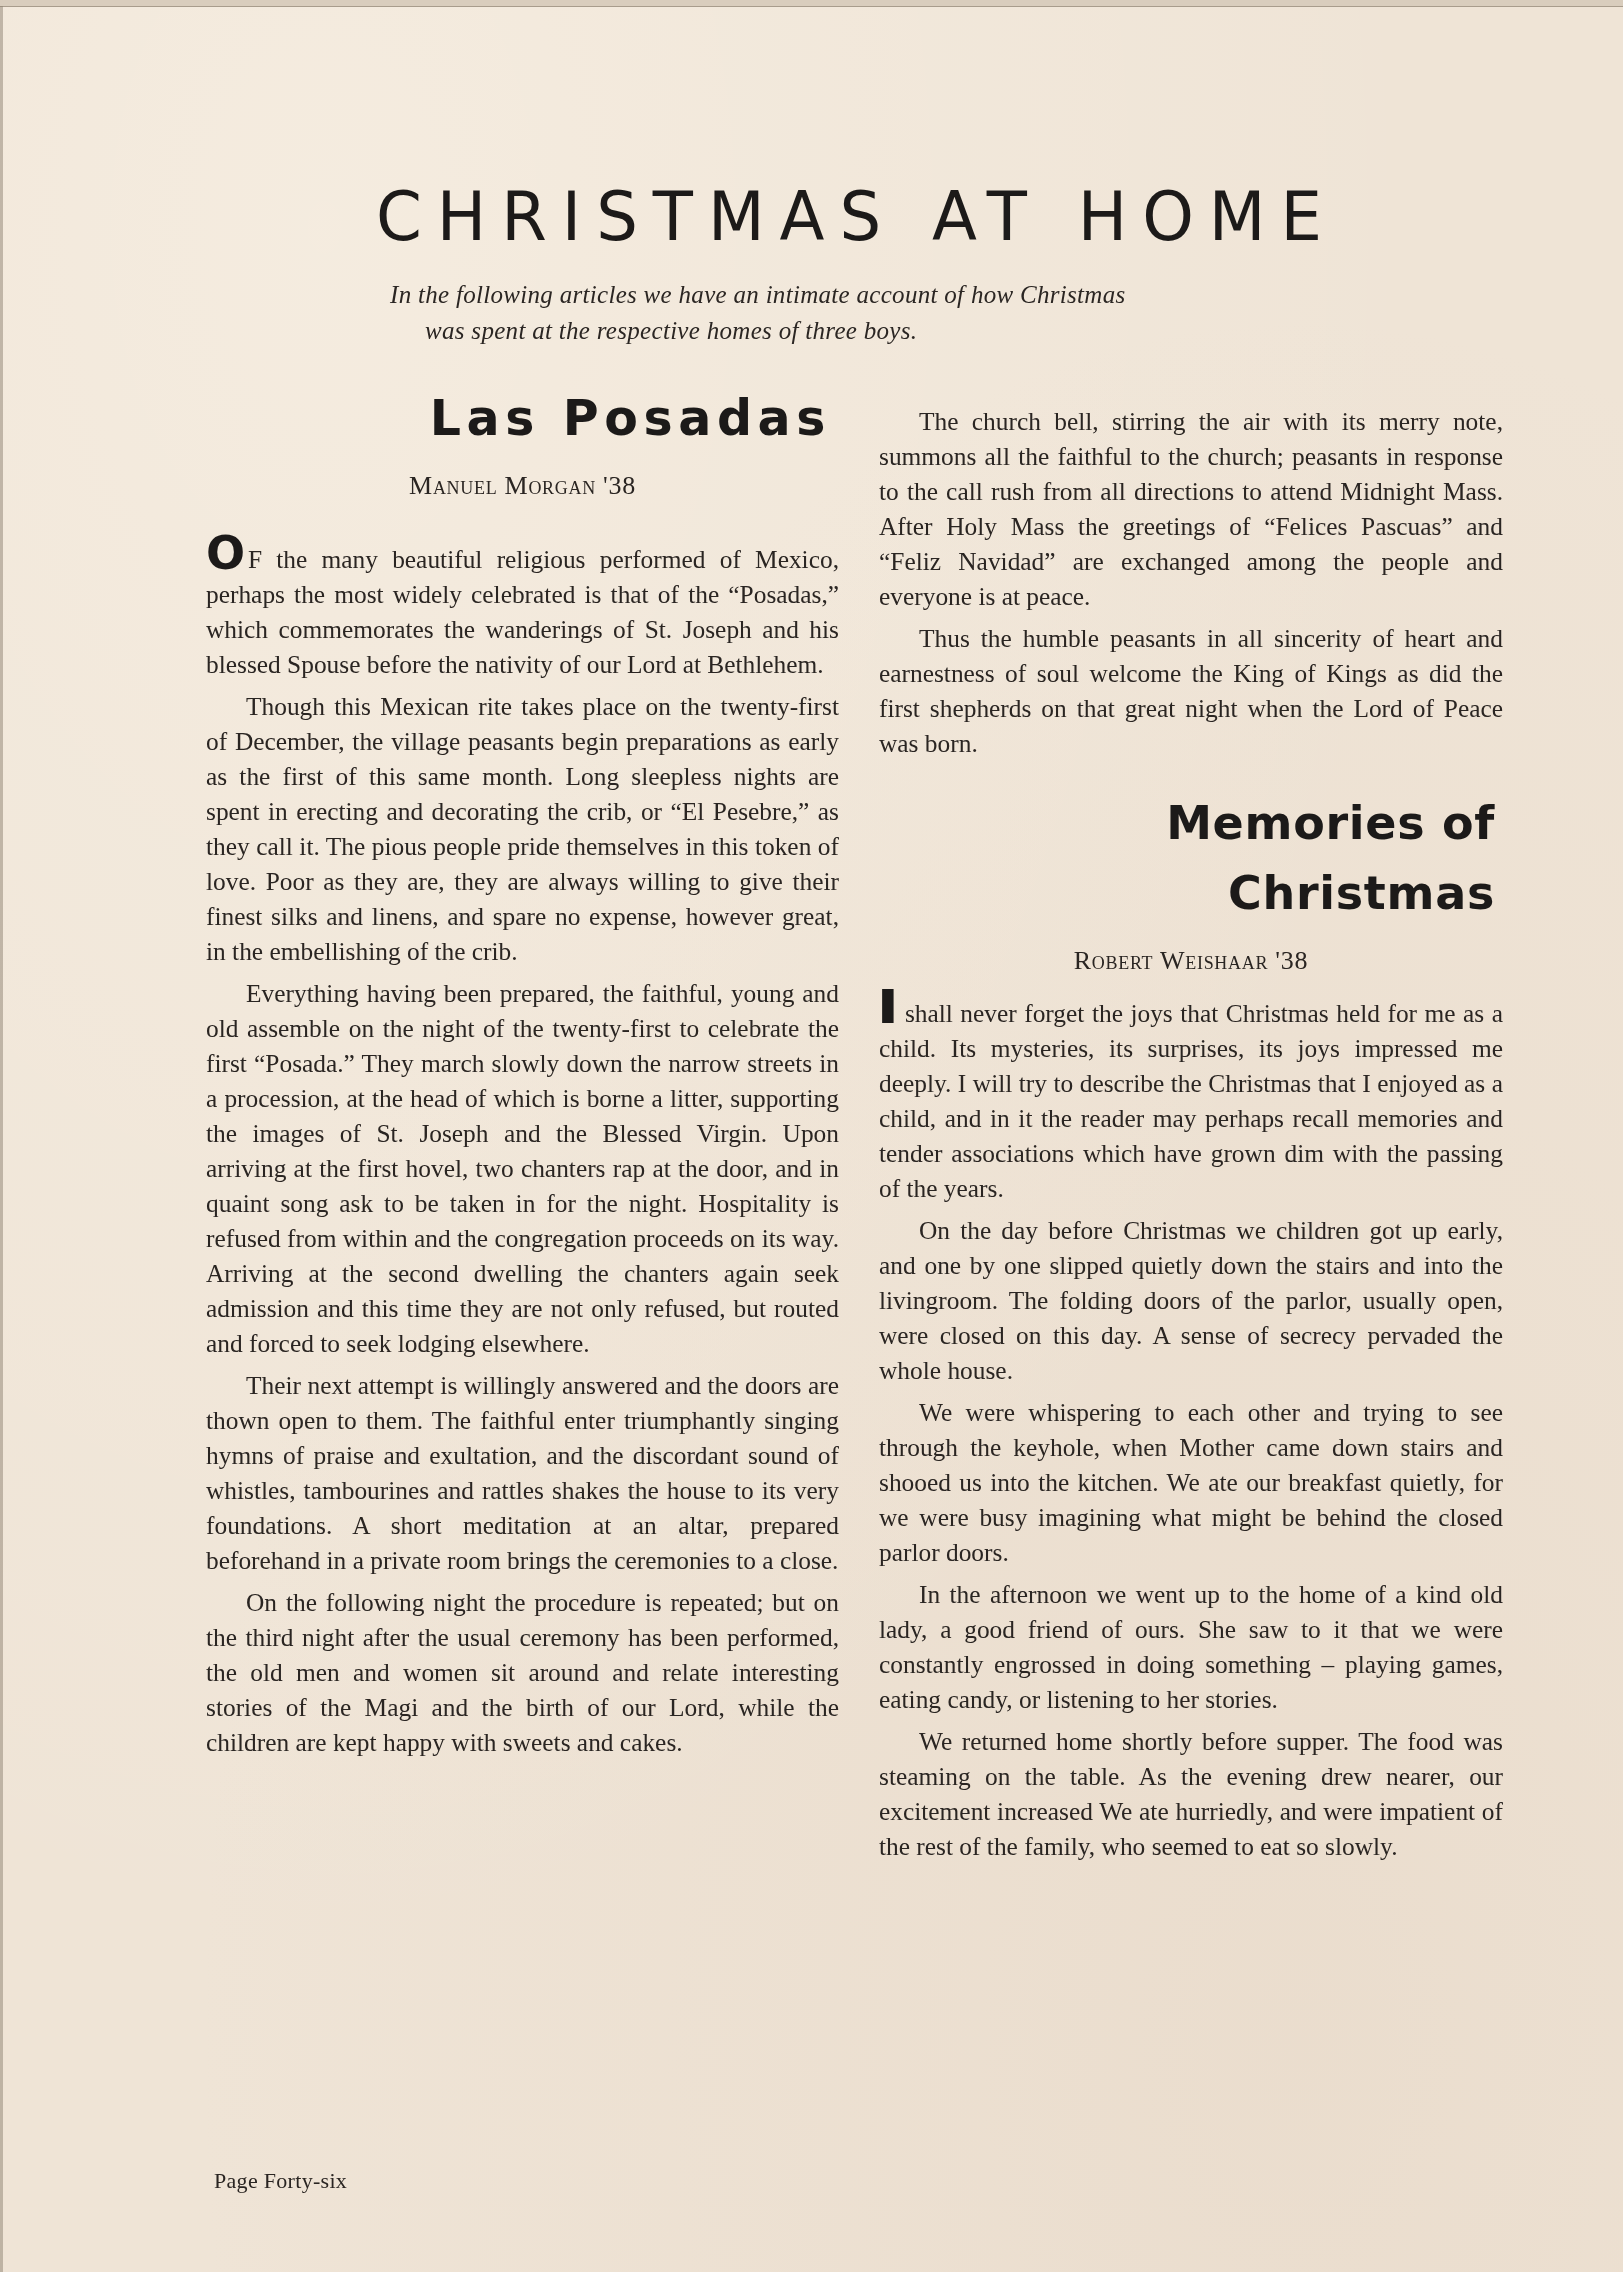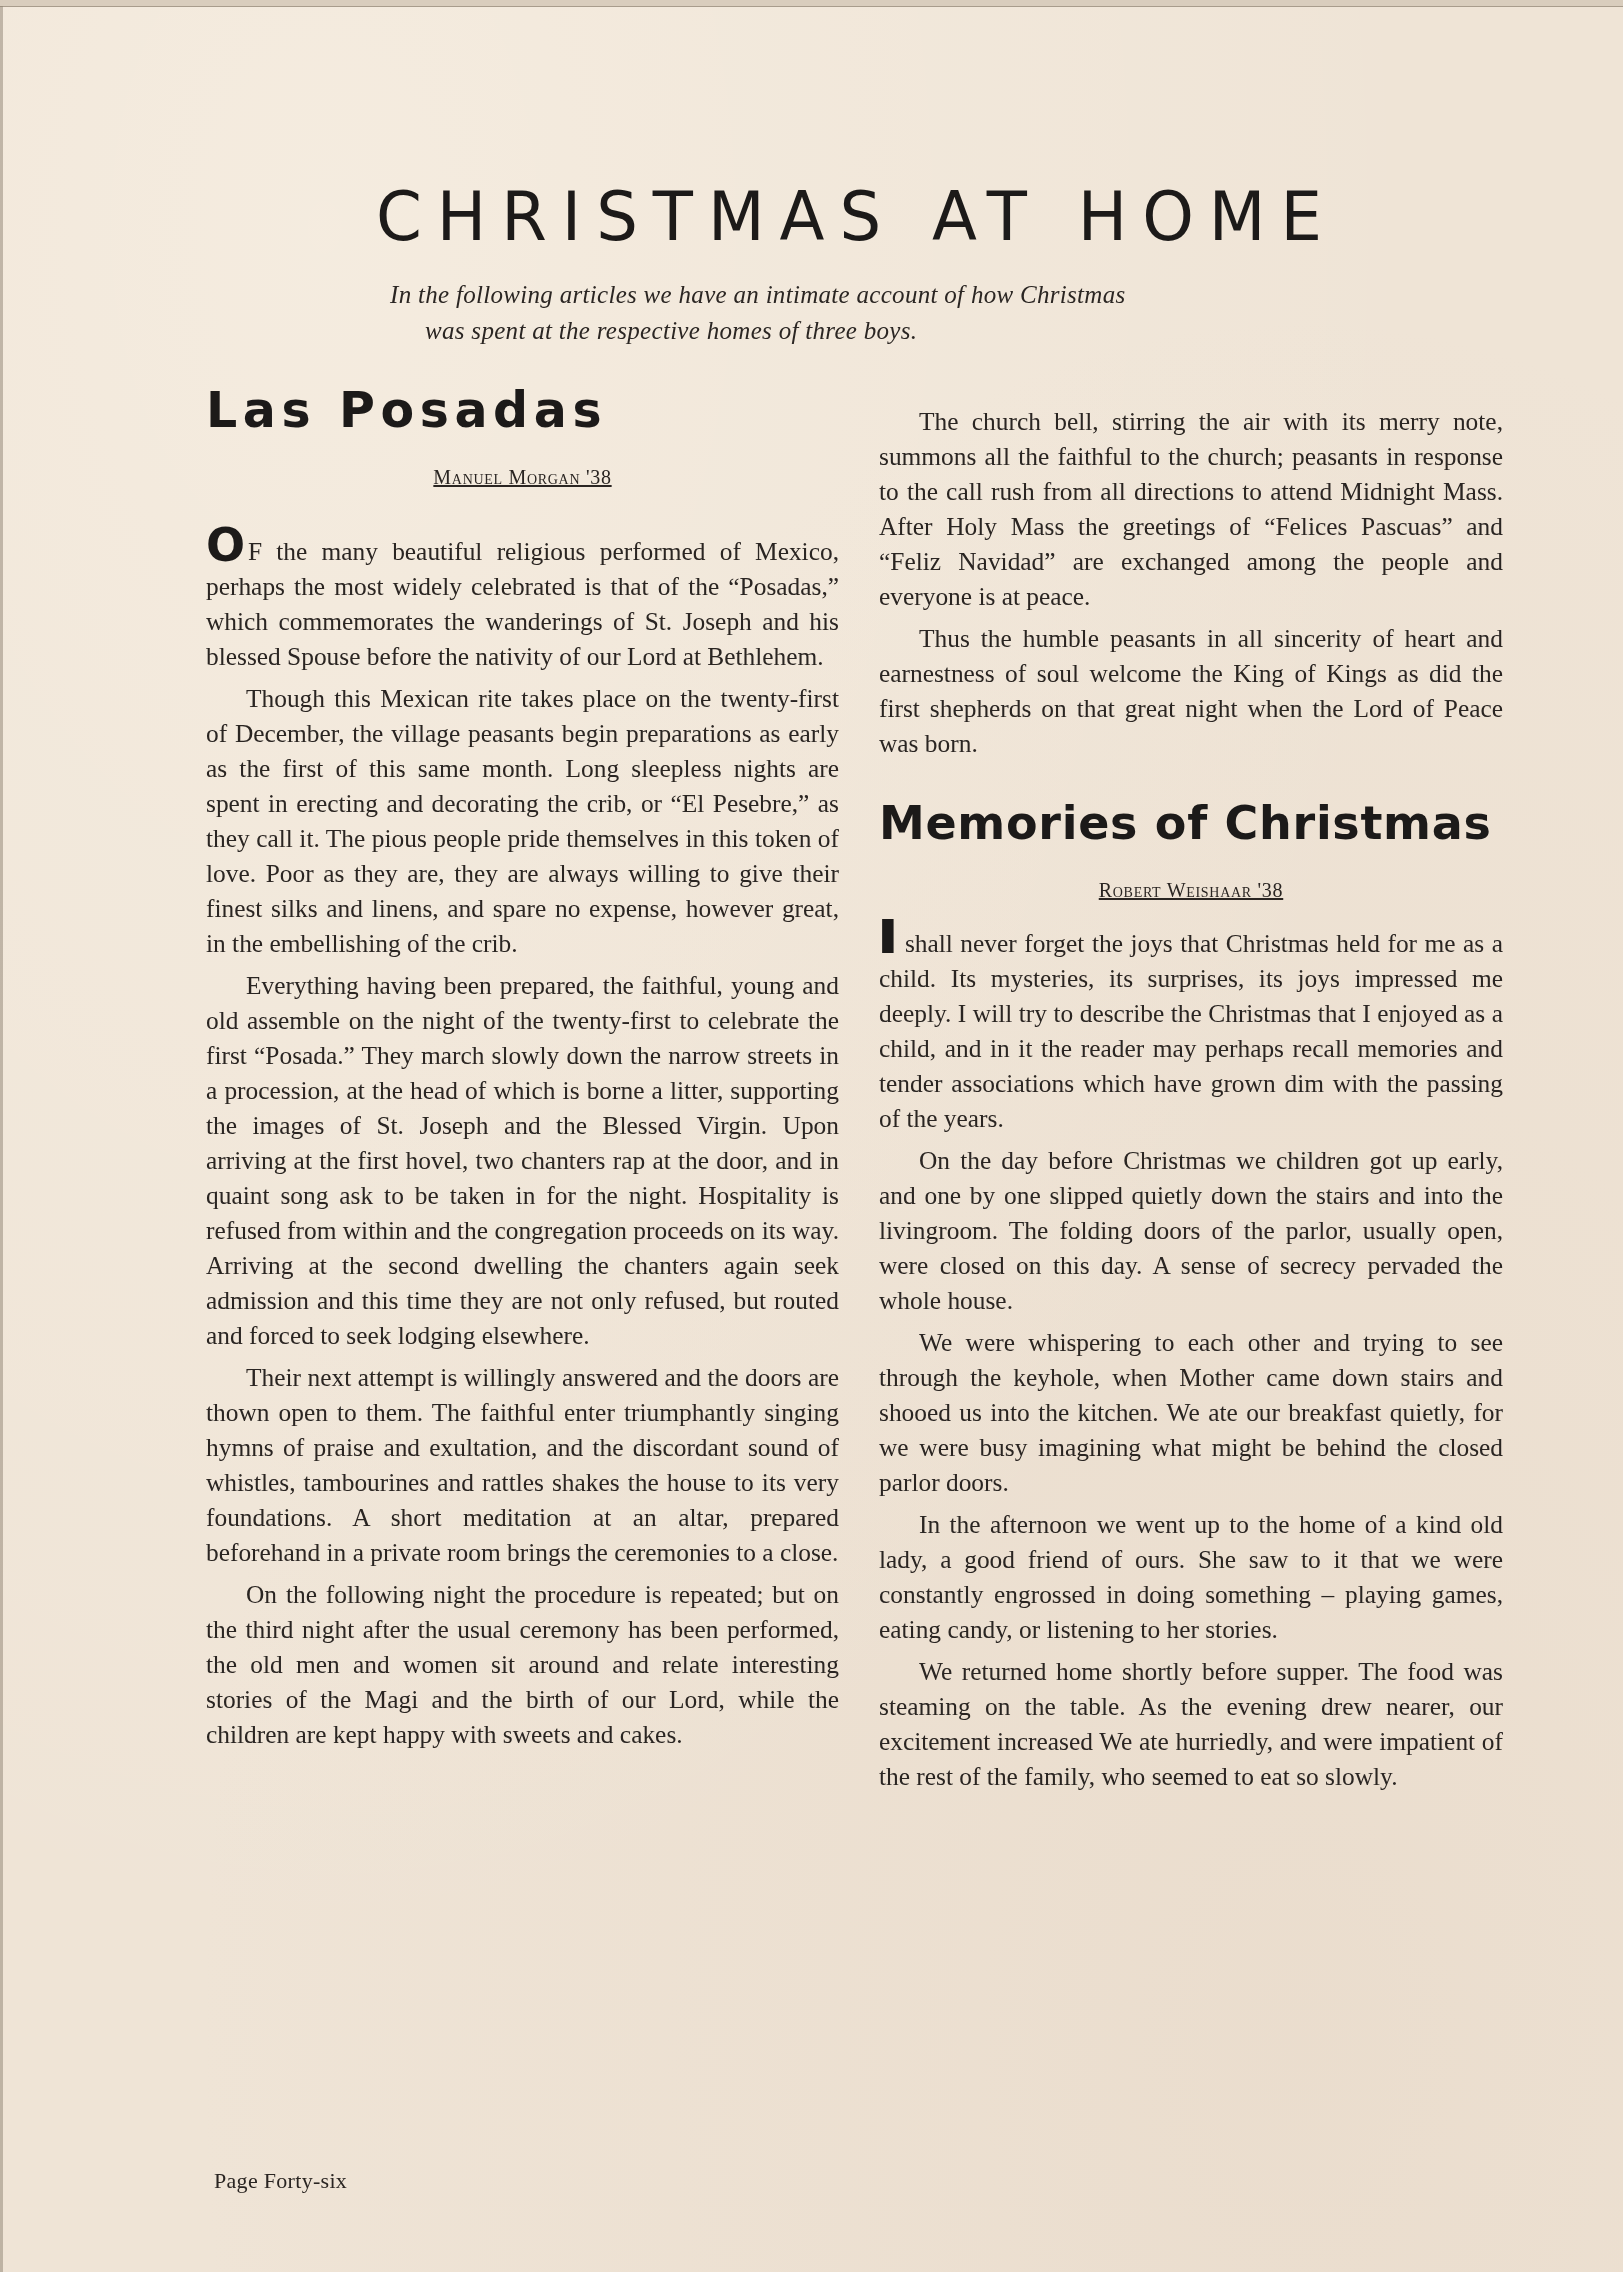--- a/index.html
+++ b/index.html
@@ -28,28 +28,28 @@
     margin: 0; letter-spacing: 0.3px;
   }
   .intro .l2 { display: block; padding-left: 35px; }
 
   .col { position: absolute; }
   .col-left { left: 206px; top: 376px; width: 633px; }
   .col-right { left: 879px; top: 404px; width: 624px; }
 
   .art-title {
     font-family: "DejaVu Sans", "Liberation Sans", sans-serif;
-    font-weight: bold; text-align: left; margin: 0; color: #1c1a19;
+    font-weight: bold; text-align: right; margin: 8px; color: #1c1a19;
   }
   .las-title { font-size: 49px; letter-spacing: 5.6px; line-height: 70px; }
   .mem-title { font-size: 46px; letter-spacing: 0.7px; line-height: 70px; margin-top: 26.5px; }
 
   .byline {
-    text-align: center; font-variant: small-caps; font-size: 20px;
-    line-height: 35px; letter-spacing: 0.7px; margin: 0; text-decoration: underline;
+    text-align: center; font-variant: small-caps; font-size: 26px;
+    line-height: 35px; letter-spacing: 0.7px; margin: 0;
   }
   .las-byline { margin-top: 14px; margin-bottom: 36px; }
   .mem-byline { margin-top: 15.3px; margin-bottom: 15.3px; }
 
   p.body {
     margin: 0 0 7px 0; font-size: 25.4px; line-height: 35px;
     text-align: justify; text-indent: 40px; color: #2a2522;
     hyphens: manual;
   }
   p.body.first { text-indent: 0; }

